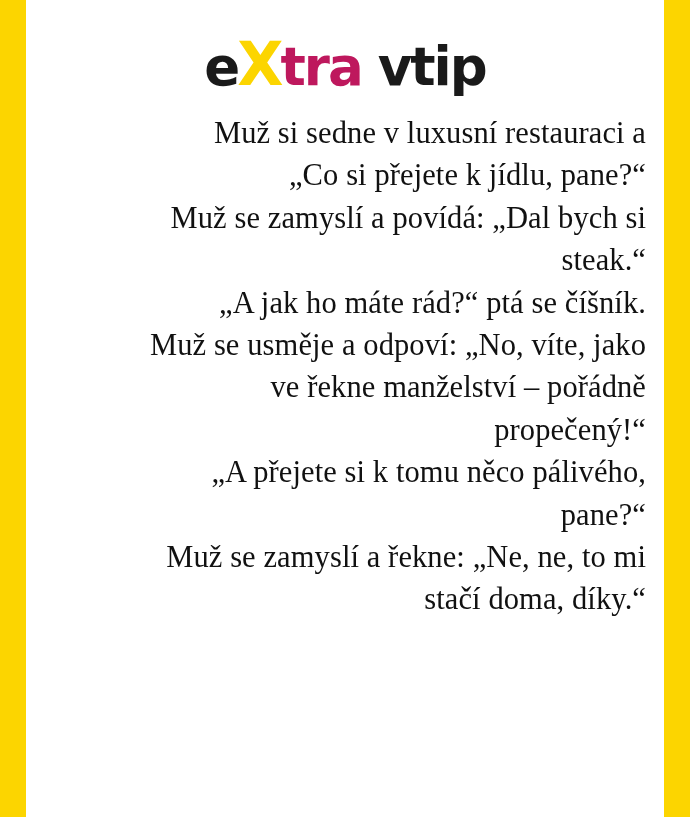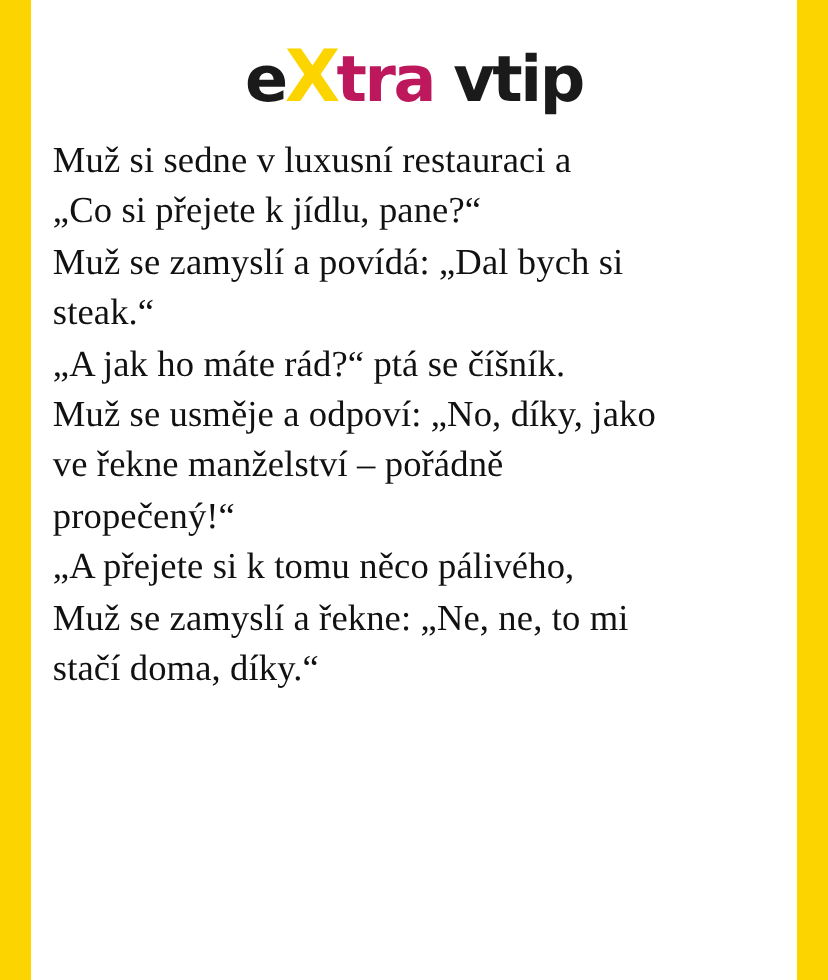--- a/index.html
+++ b/index.html
@@ -72,21 +72,21 @@
     color: #fcd500;
     font-size: 60px;
     margin: 0 -1px;
   }
   .logo .lg-tra { color: #be185d; }
   .logo .lg-space { width: 16px; display: inline-block; }
   .logo .lg-vtip { color: #1a1a1a; }
 
   .joke {
     width: 100%;
-    text-align: left;
+    text-align: right;
     font-family: "Liberation Serif", serif;
     font-size: 30.5px;
     line-height: 1.39;
     color: #111111;
     letter-spacing: 0.1px;
   }
   .joke .line {
     display: block;
     white-space: nowrap;
   }
@@ -108,21 +108,22 @@
         <span class="lg-space"></span>
         <span class="lg-vtip">vtip</span>
     </div>
 
     <div class="joke">
       <span class="line">Muž si sedne v luxusní restauraci a</span>
       <span class="line">„Co si přejete k jídlu, pane?“</span>
       <span class="line">Muž se zamyslí a povídá: „Dal bych si</span>
       <span class="line">steak.“</span>
       <span class="line">„A jak ho máte rád?“ ptá se číšník.</span>
-      <span class="line">Muž se usměje a odpoví: „No, díky, jako</span>
+      <span class="line">Muž se usměje a odpoví: „No, víte, jako</span>
       <span class="line">ve řekne manželství – pořádně</span>
       <span class="line">propečený!“</span>
       <span class="line">„A přejete si k tomu něco pálivého,</span>
+      <span class="line">pane?“</span>
       <span class="line">Muž se zamyslí a řekne: „Ne, ne, to mi</span>
       <span class="line">stačí doma, díky.“</span>
     </div>
   </div>
 </div>
 
 </body></html>

